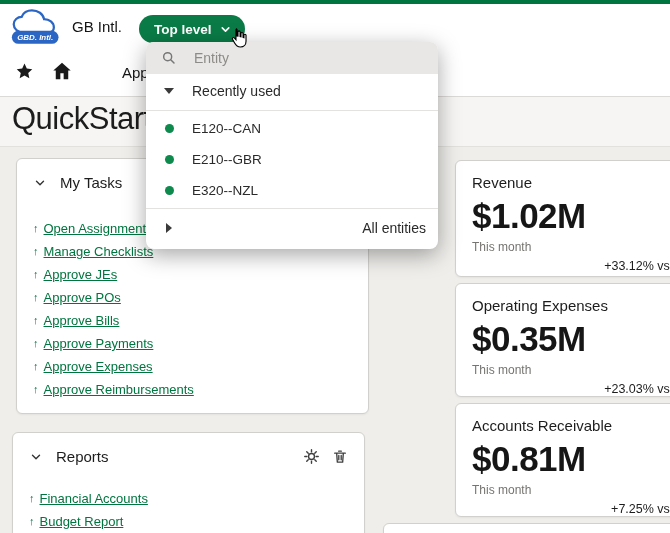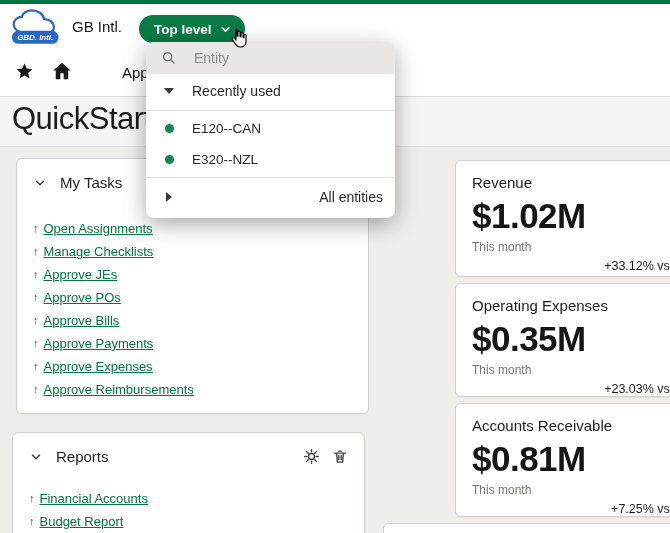--- a/index.html
+++ b/index.html
@@ -49,21 +49,21 @@
   .kpi-title{font-size:15px;color:#1d1d1d;}
   .kpi-value{font-size:35px;font-weight:600;color:#161616;margin-top:5px;letter-spacing:-0.5px;}
   .kpi-period{font-size:12px;color:#757470;margin-top:4px;}
   .kpi-delta{font-size:12.5px;color:#1d1d1d;text-align:right;margin-top:5px;padding-right:0;}
   .kpi-revenue{top:160px;height:117px;}
   .kpi-opex{top:283px;height:114px;}
   .kpi-ar{top:403px;height:114px;}
   .partial-card{left:383px;top:523px;width:370px;height:40px;}
 
   
-  .dropdown{position:absolute;left:146px;top:42px;width:249px;background:#fff;border-radius:8px;
+  .dropdown{position:absolute;left:146px;top:42px;width:292px;background:#fff;border-radius:8px;
       box-shadow:0 6px 22px rgba(0,0,0,0.35);z-index:50;overflow:hidden;padding-bottom:4px;}
   .dd-search{height:32px;background:#e8e7e5;display:flex;align-items:center;padding:0 12px;}
   .dd-icon-col{width:22px;display:flex;justify-content:center;align-items:center;flex:none;}
   .dd-search input{border:none;background:transparent;outline:none;margin-left:12px;width:200px;
       font-family:"Liberation Sans",sans-serif;font-size:14px;color:#444;}
   .dd-search input::placeholder{color:#8d8b88;}
   .dd-row{display:flex;align-items:center;padding:0 12px;cursor:pointer;}
   .dd-label{margin-left:12px;font-size:14px;color:#2a2a2a;}
   .dd-recent{height:34px;}
   .dd-all{height:34px;justify-content:space-between;}
@@ -245,20 +245,26 @@
     <div class="dd-row dd-entity">
       <span class="dd-icon-col">
           <span class="dot"></span>
         </span>
       <span class="dd-label">E120--CAN</span>
     </div>
     <div class="dd-row dd-entity">
       <span class="dd-icon-col">
           <span class="dot"></span>
         </span>
+      <span class="dd-label">E210--GBR</span>
+    </div>
+    <div class="dd-row dd-entity">
+      <span class="dd-icon-col">
+          <span class="dot"></span>
+        </span>
       <span class="dd-label">E320--NZL</span>
     </div>
 
     <div class="dd-divider"></div>
 
     <div class="dd-row dd-all">
       <span class="dd-icon-col">
           <span class="tri-right"></span>
         </span>
       <span class="dd-label">All entities</span>

